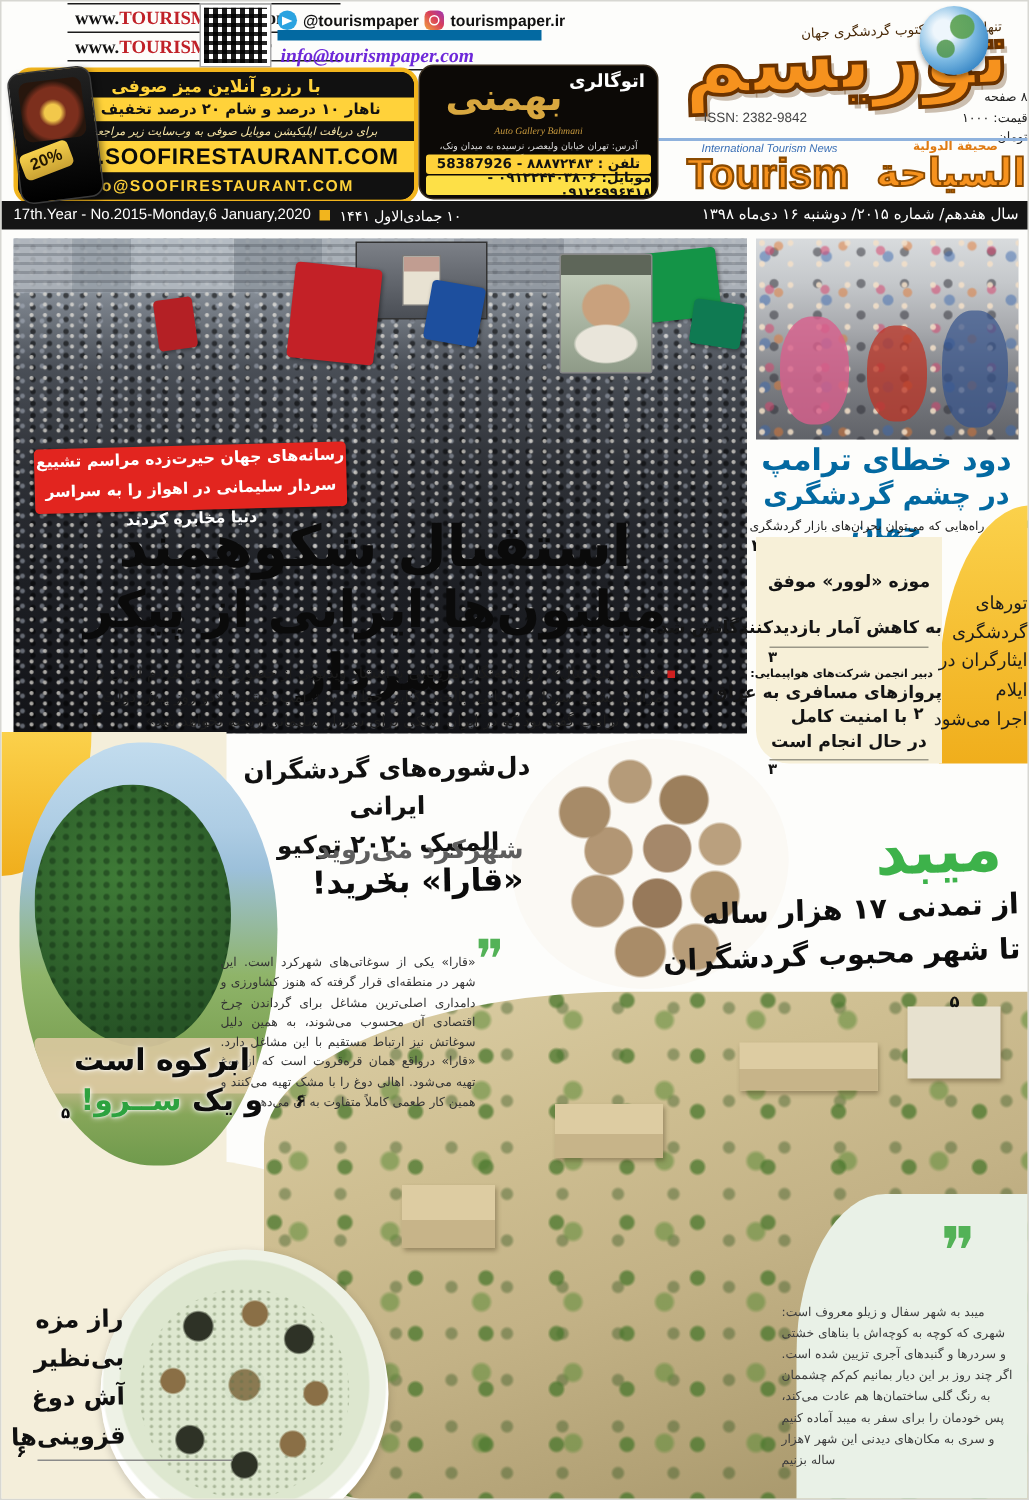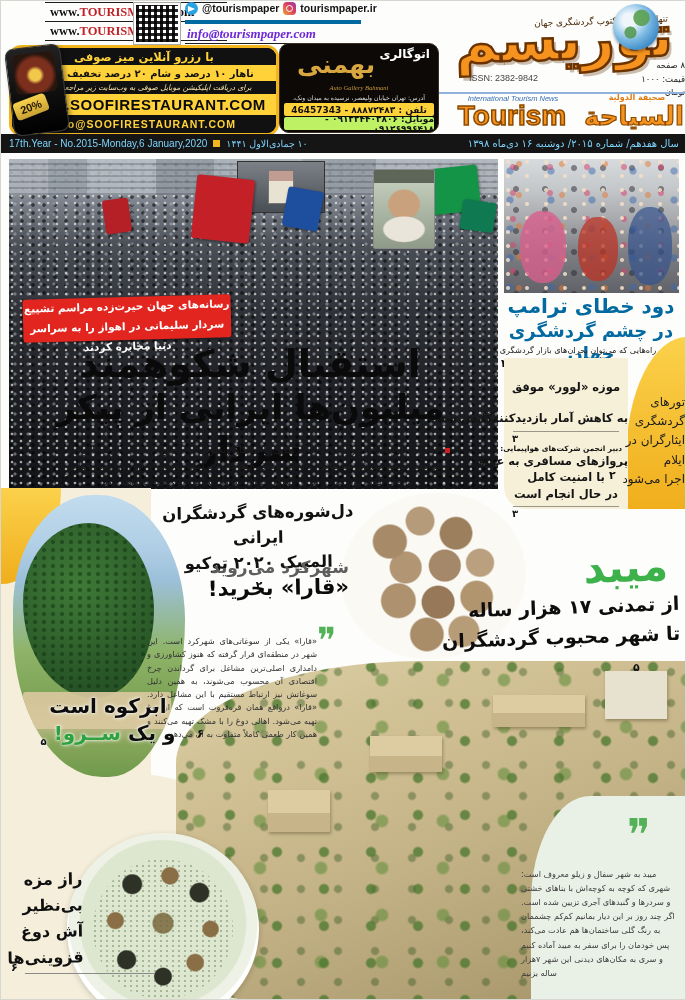--- a/index.html
+++ b/index.html
@@ -13,21 +13,21 @@
   .site-lines{left:0;top:1px;width:182px;padding-left:44px;}
   .site-row{height:18px;border-top:1.5px solid #1c1c1c;display:flex;align-items:center;padding-left:5px;
             font-family:"Liberation Serif",serif;font-weight:bold;font-size:12.5px;color:#111;}
   .site-row:last-child{border-bottom:1.5px solid #1c1c1c;}
   .brand-red{color:#c02128;}
   .qr{left:133px;top:2px;width:42px;height:37px;border:2px solid #fff;outline:1px solid #aaa;
       background:
         repeating-linear-gradient(0deg,rgba(0,0,0,.85) 0 3px,transparent 3px 6px),
         repeating-linear-gradient(90deg,#1a1a1a 0 3px,#fff 3px 6px);}
   .social{left:184px;top:1px;width:176px;}
-  .social-row1{height:18px;display:flex;align-items:flex-start;gap:4px;border-bottom:4px solid #0369a1;}
+  .social-row1{height:18px;display:flex;align-items:flex-end;gap:4px;border-bottom:7px solid #0369a1;}
   .tg{width:13px;height:13px;border-radius:50%;background:#2ba3e0;position:relative;flex:0 0 auto;}
   .tg:after{content:"";position:absolute;left:3px;top:4px;border-left:7px solid #fff;border-top:3px solid transparent;border-bottom:3px solid transparent;}
   .ig{width:13px;height:13px;border-radius:4px;background:linear-gradient(45deg,#f2a33c,#d93f59 55%,#9b36b7);position:relative;flex:0 0 auto;}
   .ig:after{content:"";position:absolute;left:3px;top:3px;width:5px;height:5px;border:1.5px solid #fff;border-radius:50%;}
   .handle{font-family:"Liberation Sans",sans-serif;font-weight:bold;font-size:10.5px;color:#111;}
   .social-row2{height:19px;display:flex;align-items:center;font-family:"Liberation Serif",serif;
                font-weight:bold;font-size:13px;color:#6d28d9;border-bottom:1.5px solid #1c1c1c;padding-left:2px;font-style:italic;}
 
   .tagline{left:520px;top:15px;width:160px;text-align:center;font-size:9px;color:#4a2a08;transform:rotate(-2deg);}
   .logo-fa{left:440px;top:4px;width:246px;text-align:center;font-weight:bold;font-size:58px;line-height:1.2;
@@ -65,25 +65,25 @@
   .badge20{position:absolute;left:2px;top:50px;width:34px;height:18px;transform:rotate(-14deg);
          background:linear-gradient(180deg,#f7d14c,#caa233);border-radius:4px;color:#201500;
          display:flex;align-items:center;justify-content:center;font-weight:bold;font-size:11px;font-family:"Liberation Sans",sans-serif;}
   .bahmani{left:278px;top:42px;width:158px;height:88px;background:#0c0906;border-radius:10px;border:1px solid #3a2f20;overflow:hidden;color:#fff;}
   .b-kicker{position:absolute;right:8px;top:3px;font-weight:bold;font-size:12px;}
   .b-name{position:absolute;left:10px;top:6px;width:92px;text-align:center;font-weight:bold;font-size:25px;color:#d8a73f;}
   .b-en{position:absolute;left:0;top:40px;width:100%;text-align:center;font-style:italic;font-size:6.5px;color:#c89a3e;font-family:"Liberation Serif",serif;}
   .b-addr{position:absolute;left:4px;top:49px;width:150px;text-align:center;font-size:6.2px;color:#ddd;line-height:1.5;}
   .b-phone{position:absolute;left:4px;bottom:16px;width:150px;height:13px;background:#ffd23a;color:#111;
            display:flex;align-items:center;justify-content:center;font-weight:bold;font-size:9px;border-radius:2px;}
-  .b-mobile{position:absolute;left:4px;bottom:2px;width:150px;height:13px;background:#bef264;color:#111;
+  .b-mobile{position:absolute;left:4px;bottom:2px;width:150px;height:13px;background:#fde047;color:#111;
            display:flex;align-items:center;justify-content:center;font-weight:bold;font-size:9px;border-radius:2px;}
 
   
-  .datebar{left:0;top:133px;width:686px;height:19px;background:#151515;color:#7dd3fc;display:flex;
+  .datebar{left:0;top:133px;width:686px;height:19px;background:#151515;color:#ffffff;display:flex;
            justify-content:space-between;align-items:center;padding:0 8px;box-sizing:border-box;}
   .d-left{display:flex;align-items:center;font-family:"Liberation Sans",sans-serif;font-size:10px;}
   .ysq{width:7px;height:7px;background:#f2b51d;display:inline-block;margin:0 6px;}
   .d-hijri{font-size:9.5px;}
   .d-right{font-size:10px;}
 
   
   .ph-crowd{left:8px;top:158px;width:489px;height:330px;overflow:hidden;
     background:
       radial-gradient(circle at 3px 2px,rgba(236,232,224,.7) 1px,transparent 1.7px) 0 0/9px 7px,
@@ -287,21 +287,21 @@
     <div class="badge20">20%</div>
   </div>
   <div class="abs bahmani rtl">
     <div class="b-kicker">اتوگالری</div>
     <div class="b-name">بهمنی</div>
     <div class="b-en">Auto Gallery Bahmani</div>
     <div class="b-addr">
       <div>آدرس: تهران خیابان ولیعصر، نرسیده به میدان ونک،</div>
       <div>نبش خیابان دهم، اتوگالری بهمنی</div>
     </div>
-    <div class="b-phone">تلفن : ۸۸۸۷۲۴۸۳ - 46457343</div>
+    <div class="b-phone">تلفن : ۸۸۸۷۲۴۸۳ - 58387926</div>
     <div class="b-mobile">موبایل: ۰۹۱۲۲۴۴۰۳۸۰۶ - ۰۹۱۲۶۹۹۶۴۱۸</div>
   </div>
 
   <div class="abs datebar">
     <div class="d-left">
       <span>17th.Year - No.2015-Monday,6 January,2020</span>
       <span class="ysq"></span>
       <span class="d-hijri rtl">۱۰ جمادی‌الاول ۱۴۴۱</span>
     </div>
     <div class="d-right rtl">سال هفدهم/ شماره ۲۰۱۵/ دوشنبه ۱۶ دی‌ماه ۱۳۹۸</div>

